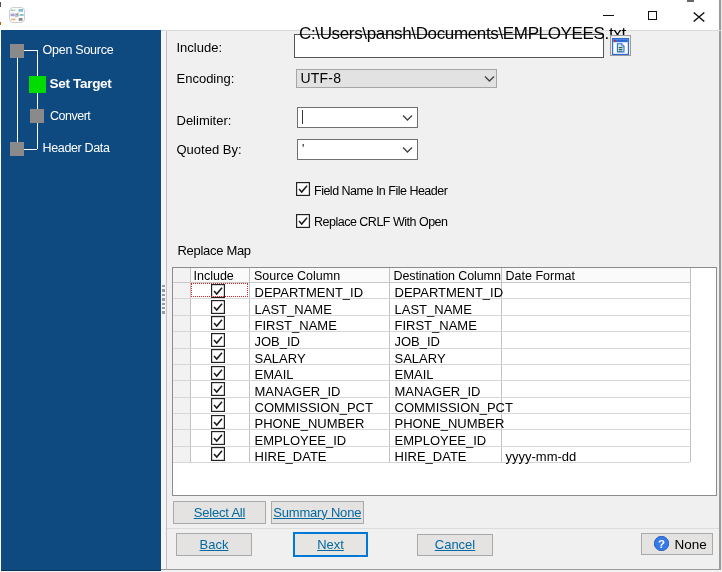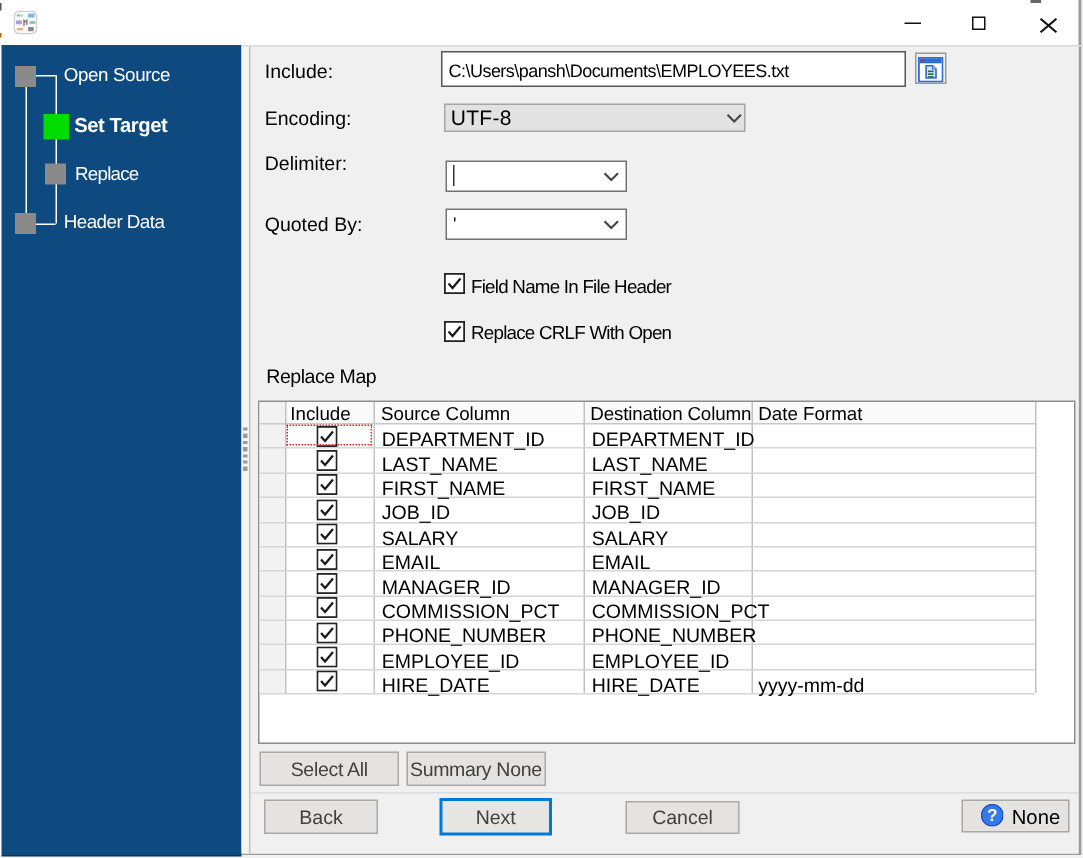--- a/index.html
+++ b/index.html
@@ -1,17 +1,17 @@
 <!DOCTYPE html>
 <html><head><meta charset="utf-8"><style>
 html,body{margin:0;padding:0;}
 body{width:722px;height:572px;position:relative;font-family:"Liberation Sans",sans-serif;background:#fff;overflow:hidden;}
 .abs{position:absolute;}
 .lbl{position:absolute;font-size:13px;color:#000;}
-.btn{position:absolute;background:#e4e3e1;border:1px solid #a9a9a9;font-size:13px;color:#404040;display:flex;align-items:center;justify-content:center;box-sizing:border-box;}
+.btn{position:absolute;background:#e4e3e1;border:1px solid #a9a9a9;font-size:13px;color:#0369a1;display:flex;align-items:center;justify-content:center;box-sizing:border-box;text-decoration:underline;}
 .gridline{position:absolute;background:#d4d4d4;}
 .cbtxt{position:absolute;font-size:13px;color:#000;}
 </style></head><body>
 
 <div class="abs" style="left:719px;top:0;width:1.5px;height:570px;background:#9b9b9b"></div>
 <div class="abs" style="left:720.5px;top:0;width:1.5px;height:572px;background:#e8e8e8"></div>
 <div class="abs" style="left:160px;top:568.5px;width:560px;height:1.5px;background:#9b9b9b"></div>
 <div class="abs" style="left:0px;top:570px;width:722px;height:2px;background:#f2f2f2"></div>
 <div class="abs" style="left:687px;top:0;width:7px;height:2px;background:#666"></div>
 <div class="abs" style="left:0;top:2px;width:1px;height:5px;background:#555"></div>
@@ -48,28 +48,28 @@
 <div class="abs" style="left:17px;top:57px;width:1.4px;height:85px;background:#fff"></div>
 <div class="abs" style="left:36.8px;top:50px;width:1.4px;height:99px;background:#fff"></div>
 <div class="abs" style="left:23px;top:50px;width:14px;height:1.4px;background:#fff"></div>
 <div class="abs" style="left:23px;top:148.5px;width:14px;height:1.4px;background:#fff"></div>
 <div class="abs" style="left:9.5px;top:43.5px;width:14px;height:14px;background:#8a8a8a"></div>
 <div class="abs" style="left:29px;top:76px;width:16.5px;height:16.5px;background:#00db00"></div>
 <div class="abs" style="left:30px;top:109px;width:14px;height:14px;background:#8a8a8a"></div>
 <div class="abs" style="left:9.5px;top:141.5px;width:14px;height:14px;background:#8a8a8a"></div>
 <div class="lbl" style="left:42.5px;top:42.5px;color:#fff;font-size:12.5px;letter-spacing:-0.25px">Open Source</div>
 <div class="lbl" style="left:49.5px;top:76px;color:#fff;font-size:13.5px;font-weight:bold;letter-spacing:-0.3px">Set Target</div>
-<div class="lbl" style="left:50px;top:109px;color:#fff;font-size:12.5px;letter-spacing:-0.5px">Replace</div>
+<div class="lbl" style="left:50px;top:109px;color:#fff;font-size:12.5px;letter-spacing:-0.5px">Convert</div>
 <div class="lbl" style="left:42.5px;top:141px;color:#fff;font-size:12.5px;letter-spacing:-0.35px">Header Data</div>
 <div class="lbl" style="left:176.5px;top:39.5px">Include:</div>
 <div class="lbl" style="left:176.5px;top:70.5px">Encoding:</div>
-<div class="lbl" style="left:176.5px;top:101px">Delimiter:</div>
+<div class="lbl" style="left:176.5px;top:113px">Delimiter:</div>
 <div class="lbl" style="left:176.5px;top:142px">Quoted By:</div>
 <div class="abs" style="left:294px;top:34px;width:310px;height:23.5px;background:#fff;border:1px solid #555;box-sizing:border-box"></div>
-<div class="lbl" style="left:299px;top:40px;font-size:12px;letter-spacing:-0.35px">C:\Users\pansh\Documents\EMPLOYEES.txt</div>
+<div class="lbl" style="left:299px;top:24px;font-size:17px;letter-spacing:-0.35px">C:\Users\pansh\Documents\EMPLOYEES.txt</div>
 <div class="abs" style="left:609.5px;top:34.5px;width:21px;height:21px;background:#eee;border:1px solid #9a9a9a;box-sizing:border-box"></div>
 <svg class="abs" style="left:611.5px;top:37.5px" width="17" height="17" viewBox="0 0 17 17">
 <rect x="0.6" y="0.6" width="15.8" height="15.8" fill="#fff" stroke="#2e6bd6" stroke-width="1.2"></rect>
 <rect x="1.2" y="1.2" width="14.6" height="3" fill="#2e6bd6"></rect>
 <circle cx="3" cy="2.7" r="1" fill="#e02020"></circle>
 <rect x="2.2" y="5.2" width="12.6" height="9.6" fill="#fff"></rect>
 <path d="M5.4 14 L5.4 5.8 L9.8 5.8 L12 8 L12 14 Z" fill="#cfe7fa" stroke="#2e6bd6" stroke-width="1.1"></path>
 <path d="M9.8 5.8 L9.8 8 L12 8" fill="#eaf4fc" stroke="#2e6bd6" stroke-width="0.8"></path>
 <rect x="6.7" y="9" width="3.7" height="1.1" fill="#2c6e51"></rect>
 <rect x="6.7" y="10.9" width="3.7" height="1.1" fill="#2c6e51"></rect>

